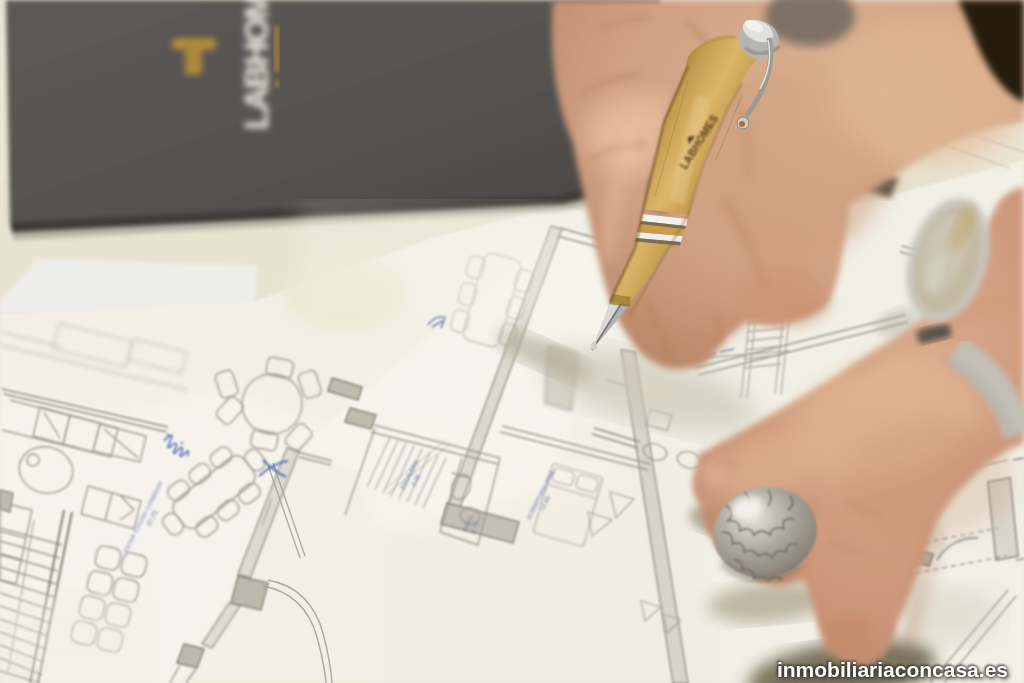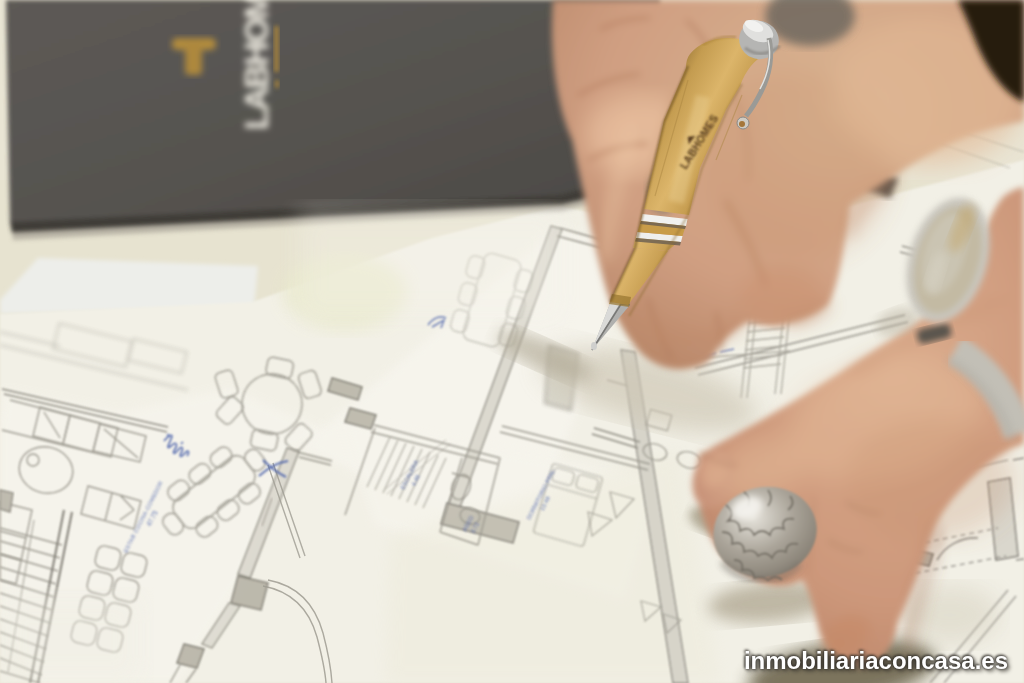--- a/index.html
+++ b/index.html
@@ -503,14 +503,14 @@
     <path d="M734,560 q10,0 8,10 q12,-2 12,8 q10,-2 14,2 q8,-6 14,0"></path>
     <path d="M744,492 q8,6 4,14 M768,490 q6,8 0,16 M790,496 q6,8 -2,14"></path>
   </g>
   <ellipse cx="747" cy="508" rx="16" ry="11" transform="rotate(-20 747 508)" fill="#f6f4ef" opacity="0.9" filter="url(#b3)"></ellipse>
   <path d="M722,562 A48,42 0 0,0 800,564" stroke="#6e6962" stroke-width="4" fill="none" filter="url(#b3)" opacity="0.75"></path>
 </g>
 </g>
 
 </svg>
 
-<div style="position:absolute;right:16px;bottom:8px;font-family:'Liberation Sans',sans-serif;font-weight:bold;font-size:24px;color:#ffffff;text-shadow:0 0 3px #35322c, 2px 2px 4px #35322c, -1px -1px 3px #35322c;">inmobiliariaconcasa.es</div>
+<div style="position:absolute;right:16px;bottom:1px;font-family:'Liberation Sans',sans-serif;font-weight:bold;font-size:21px;color:#ffffff;text-shadow:0 0 3px #35322c, 2px 2px 4px #35322c, -1px -1px 3px #35322c;">inmobiliariaconcasa.es</div>
 </div>
 
 </body></html>

